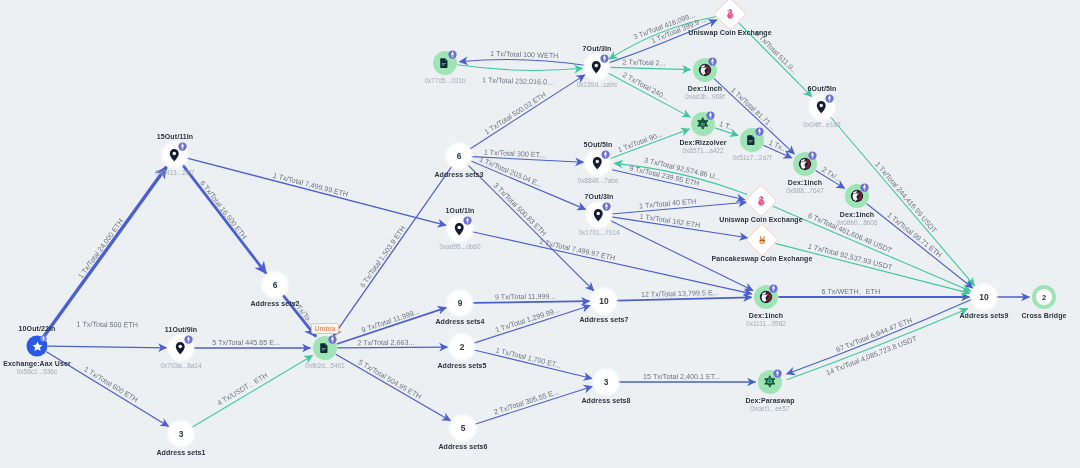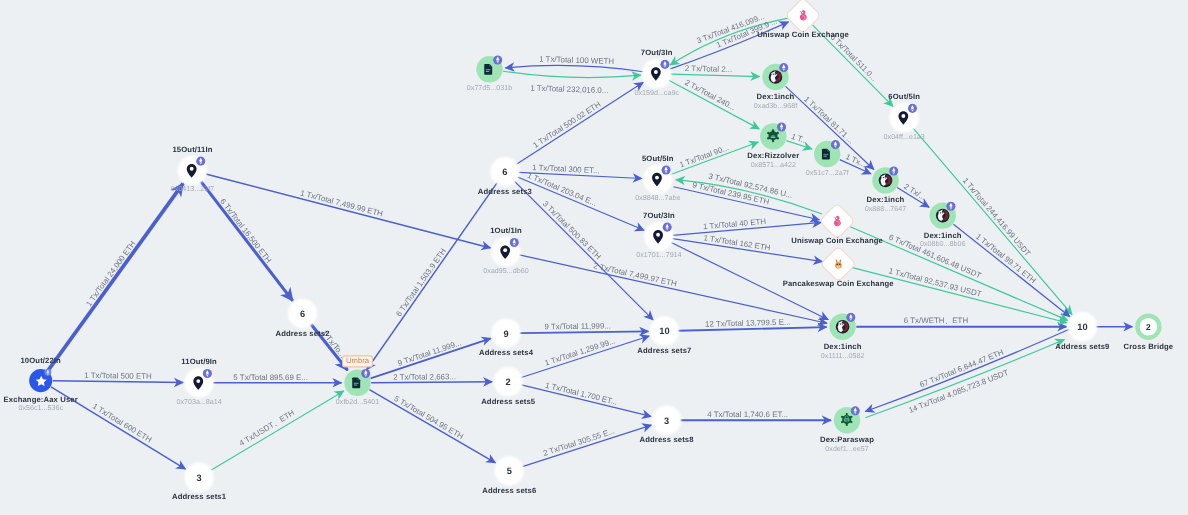--- a/index.html
+++ b/index.html
@@ -84,25 +84,25 @@
       <path d="M830.110127763121 116.51187824069747 L974.5922517947796 285.96622124079096" stroke="#3fc99a" stroke-width="1.1" fill="none" marker-end="url(#ag)"></path>
       <path d="M866.7833660773798 203.78047223476662 L972.6512953502395 287.9746522076707" stroke="#4a5fd0" stroke-width="1.1" fill="none" marker-end="url(#ab)"></path>
       <path d="M772.4813085938358 205.9426261211132 L970.6816820311504 291.2665536995087" stroke="#3fc99a" stroke-width="1.1" fill="none" marker-end="url(#ag)"></path>
       <path d="M774.1072883580919 243.1086280919425 L969.9555455046135 293.3939914133467" stroke="#3fc99a" stroke-width="1.1" fill="none" marker-end="url(#ag)"></path>
       <path d="M972.5767711420625 299.07541549621163 Q879.9946535052001 340.21025752467307 786.6318022824626 374.0579390400512" stroke="#4a5fd0" stroke-width="1.1" fill="none" marker-end="url(#ab)"></path>
       <path d="M786.7526907645789 379.74274034240557 Q879.0977957085354 346.29192488837384 967.6544233616729 308.6697075930367" stroke="#3fc99a" stroke-width="1.1" fill="none" marker-end="url(#ag)"></path>
       <path d="M996.5 297 L1029.5 297" stroke="#4a5fd0" stroke-width="1.3" fill="none" marker-end="url(#ab)"></path>
     </svg>
   <div id="labels">
       <div class="elabel" style="left: 104.975px; top: 251.918px; transform: translate(0px, 0px) rotate(-54.1514deg) translate(-35.5px, -10px);">1 Tx/Total 24,000 ETH</div>
-      <div class="elabel" style="left: 107.25px; top: 347px; transform: translate(0px, 0px) rotate(0.795724deg) translate(-30.5px, -10px);">1 Tx/Total 500 ETH</div>
+      <div class="elabel" style="left: 107.25px; top: 330px; transform: translate(0px, 0px) rotate(0.795724deg) translate(-30.5px, -10px);">1 Tx/Total 500 ETH</div>
       <div class="elabel" style="left: 107.507px; top: 389.087px; transform: translate(0px, 0px) rotate(31.4296deg) translate(-30.5px, -10px);">1 Tx/Total 600 ETH</div>
       <div class="elabel" style="left: 219.378px; top: 212.691px; transform: translate(0px, 0px) rotate(52.4314deg) translate(-35.5px, -10px);">6 Tx/Total 16,500 ETH</div>
       <div class="elabel" style="left: 308.766px; top: 189.732px; transform: translate(0px, 0px) rotate(14.5554deg) translate(-38.5px, -10px);">1 Tx/Total 7,499.99 ETH</div>
-      <div class="elabel" style="left: 246.15px; top: 348px; transform: translate(0px, 0px) rotate(0deg) translate(-34px, -10px);">5 Tx/Total 895.69 E...</div>
+      <div class="elabel" style="left: 246.15px; top: 348px; transform: translate(0px, 0px) rotate(0deg) translate(-34px, -10px);">5 Tx/Total 445.65 E...</div>
       <div class="elabel" style="left: 246.1px; top: 395.121px; transform: translate(0px, 0px) rotate(-30.8466deg) translate(-28.5px, -11.5px);">4 Tx/USDT、ETH</div>
       <div class="elabel" style="left: 299.378px; top: 315.717px; transform: translate(0px, 0px) rotate(51.5627deg) translate(-14.5px, -10px);">1 Tx/To...</div>
       <div class="elabel" style="left: 386.645px; top: 259.673px; transform: translate(0px, 0px) rotate(-55.0882deg) translate(-36.5px, -10px);">6 Tx/Total 1,503.9 ETH</div>
       <div class="elabel" style="left: 391.551px; top: 325.816px; transform: translate(0px, 0px) rotate(-18.4349deg) translate(-30px, -10px);">9 Tx/Total 11,999...</div>
       <div class="elabel" style="left: 385.9px; top: 347.555px; transform: translate(0px, 0px) rotate(-0.41821deg) translate(-28.5px, -10px);">2 Tx/Total 2,663...</div>
       <div class="elabel" style="left: 387.403px; top: 384.176px; transform: translate(0px, 0px) rotate(30.1013deg) translate(-35.5px, -10px);">5 Tx/Total 504.95 ETH</div>
       <div class="elabel" style="left: 525.15px; top: 302.095px; transform: translate(0px, 0px) rotate(-0.795724deg) translate(-30px, -10px);">9 Tx/Total 11,999...</div>
       <div class="elabel" style="left: 528.559px; top: 325.439px; transform: translate(0px, 0px) rotate(-17.9494deg) translate(-33.5px, -10px);">1 Tx/Total 1,299.99...</div>
       <div class="elabel" style="left: 527.14px; top: 362.833px; transform: translate(0px, 0px) rotate(13.6612deg) translate(-33.5px, -10px);">1 Tx/Total 1,700 ET...</div>
       <div class="elabel" style="left: 527.683px; top: 407.193px; transform: translate(0px, 0px) rotate(-17.8319deg) translate(-34px, -10px);">2 Tx/Total 305.55 E...</div>
@@ -121,21 +121,21 @@
       <div class="elabel" style="left: 725.383px; top: 131.309px; transform: translate(0px, 0px) rotate(18.0834deg) translate(-7.5px, -10px);">1 T...</div>
       <div class="elabel" style="left: 776.169px; top: 150.944px; transform: translate(0px, 0px) rotate(24.3625deg) translate(-10px, -10px);">1 Tx...</div>
       <div class="elabel" style="left: 750.255px; top: 112.54px; transform: translate(0px, 0px) rotate(43.2285deg) translate(-29.5px, -10px);">1 Tx/Total 81.71 ...</div>
       <div class="elabel" style="left: 828.698px; top: 178.583px; transform: translate(0px, 0px) rotate(31.6075deg) translate(-11px, -10px);">2 Tx/...</div>
       <div class="elabel" style="left: 771.646px; top: 56.0988px; transform: translate(0px, 0px) rotate(45.3097deg) translate(-28px, -10px);">6 Tx/Total 511.0...</div>
       <div class="elabel" style="left: 662.605px; top: 181.175px; transform: translate(0px, 0px) rotate(12.7575deg) translate(-35.5px, -10px);">9 Tx/Total 239.95 ETH</div>
       <div class="elabel" style="left: 681.434px; top: 174.377px; transform: translate(0px, 0px) rotate(13.212deg) translate(-39px, -10px);">3 Tx/Total 92,574.86 U...</div>
       <div class="elabel" style="left: 668.196px; top: 209.02px; transform: translate(0px, 0px) rotate(-4.93922deg) translate(-28.5px, -10px);">1 Tx/Total 40 ETH</div>
       <div class="elabel" style="left: 668.607px; top: 225.676px; transform: translate(0px, 0px) rotate(8.71975deg) translate(-30.5px, -10px);">1 Tx/Total 162 ETH</div>
       <div class="elabel" style="left: 679.95px; top: 299.125px; transform: translate(0px, 0px) rotate(-1.41442deg) translate(-39px, -10px);">12 Tx/Total 13,799.5 E...</div>
-      <div class="elabel" style="left: 681.52px; top: 382px; transform: translate(0px, 0px) rotate(0deg) translate(-38.5px, -10px);">4 Tx/Total 1,740.6 ET...</div>
+      <div class="elabel" style="left: 681.52px; top: 382px; transform: translate(0px, 0px) rotate(0deg) translate(-38.5px, -10px);">15 Tx/Total 2,400.1 ET...</div>
       <div class="elabel" style="left: 851.08px; top: 297px; transform: translate(0px, 0px) rotate(0deg) translate(-29.5px, -10.5px);">6 Tx/WETH、ETH</div>
       <div class="elabel" style="left: 902.351px; top: 201.239px; transform: translate(0px, 0px) rotate(49.548deg) translate(-45.5px, -10px);">1 Tx/Total 244,416.99 USDT</div>
       <div class="elabel" style="left: 911.248px; top: 239.142px; transform: translate(0px, 0px) rotate(38.4944deg) translate(-33.5px, -10px);">1 Tx/Total 99.71 ETH</div>
       <div class="elabel" style="left: 847.797px; top: 238.366px; transform: translate(0px, 0px) rotate(23.2916deg) translate(-45.5px, -10px);">6 Tx/Total 461,606.48 USDT</div>
       <div class="elabel" style="left: 848.53px; top: 262.217px; transform: translate(0px, 0px) rotate(14.4deg) translate(-43.5px, -10px);">1 Tx/Total 92,537.93 USDT</div>
       <div class="elabel" style="left: 876.08px; top: 339.885px; transform: translate(0px, 0px) rotate(-21.8812deg) translate(-40.5px, -10px);">67 Tx/Total 6,644.47 ETH</div>
       <div class="elabel" style="left: 869.096px; top: 348.792px; transform: translate(0px, 0px) rotate(-21.2938deg) translate(-48.5px, 2.5px);">14 Tx/Total 4,085,723.8 USDT</div>
     </div>
   <div id="nodes">
       <div class="node" style="left: 37px; top: 346px;">

